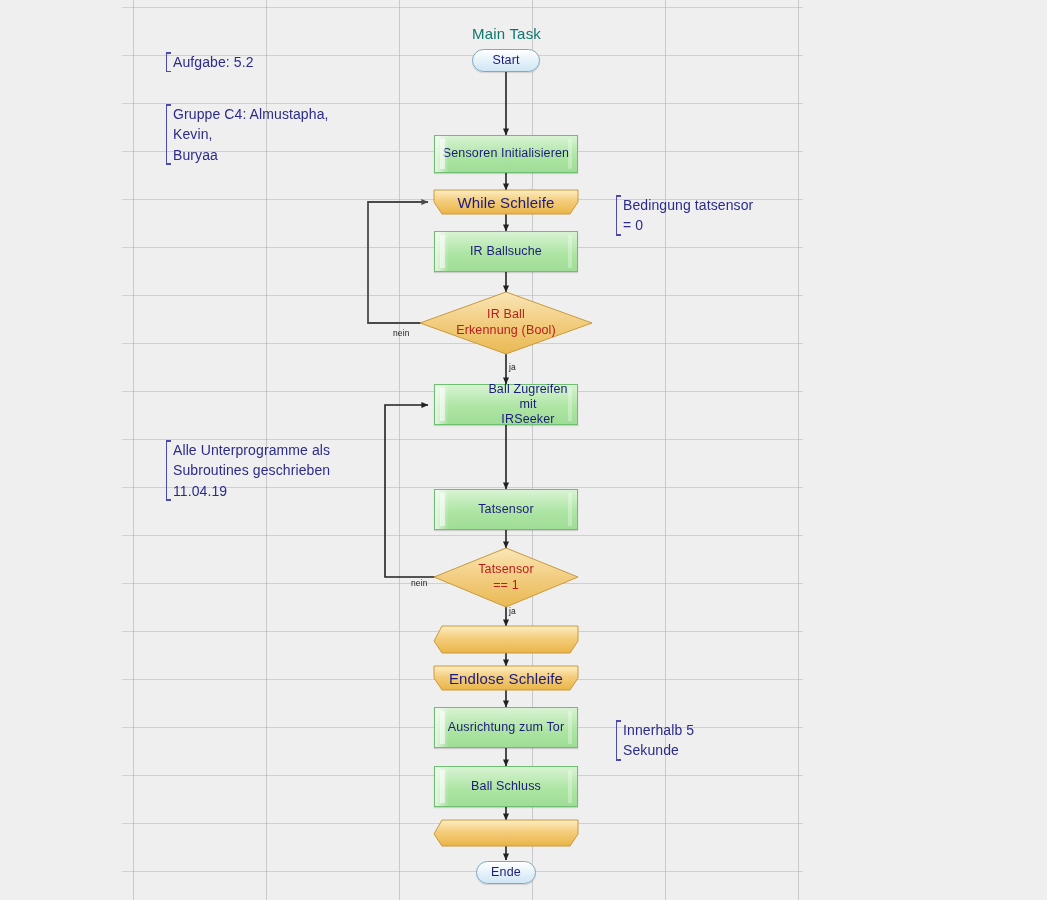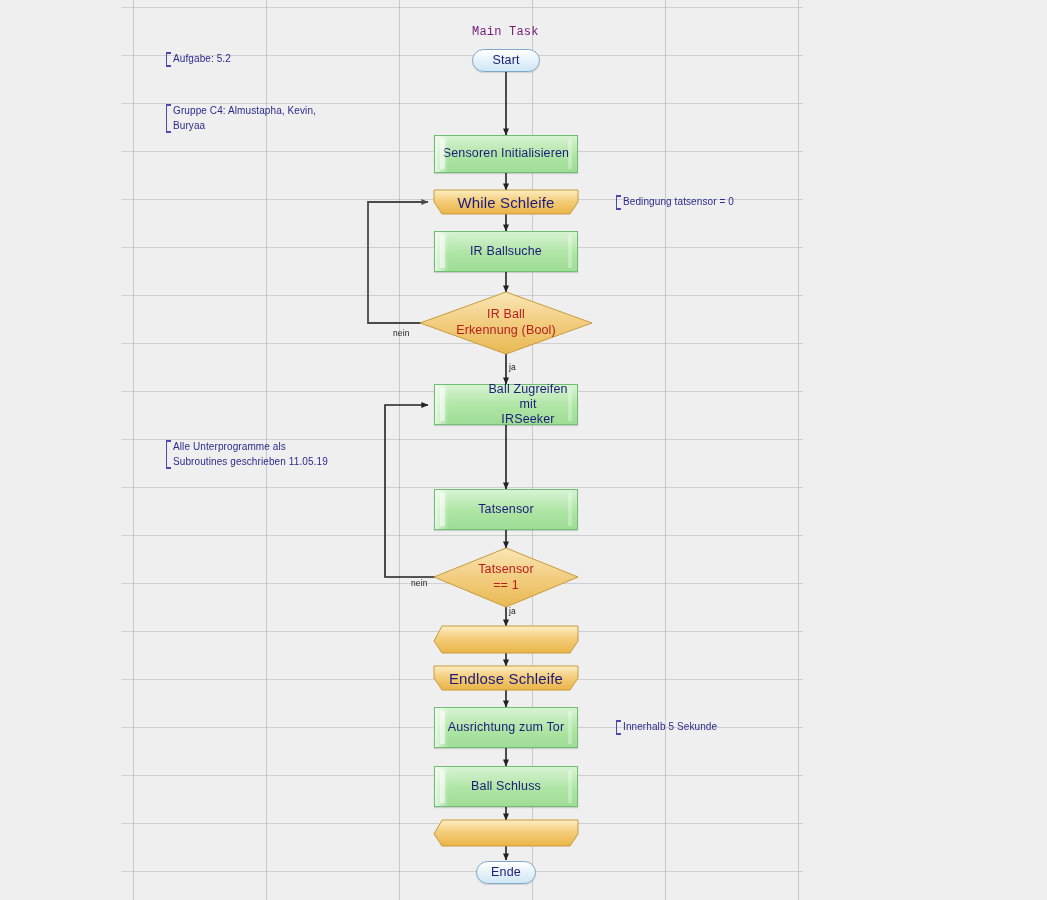--- a/index.html
+++ b/index.html
@@ -115,41 +115,40 @@
     font-size: 12.5px;
     line-height: 1.25;
     text-align: center;
     white-space: pre-line;
     letter-spacing: .15px;
   }
 
   
   .diagram-title {
     position: absolute;
-    color: #701a75;
-    font-size: 12px;
+    color: #0f766e;
+    font-size: 15px;
     letter-spacing: .2px;
     white-space: nowrap;
-    font-family: Liberation Mono, monospace;
   }
 
   
   .branch-label {
     position: absolute;
     color: #222;
     font-size: 8.5px;
     letter-spacing: .1px;
     white-space: nowrap;
   }
 
   
   .note {
     position: absolute;
     color: #2b2b8c;
-    font-size: 10px;
+    font-size: 14px;
     line-height: 1.45;
     letter-spacing: .1px;
     padding-left: 6px;
     border-left: 1.6px solid #4a4ab0;
     white-space: pre-line;
   }
   .note::before {
     content: "";
     position: absolute;
     left: 0; top: 0;
@@ -287,19 +286,19 @@
   <div class="branch-label" style="left:509px; top:362px;">ja</div>
   <div class="branch-label" style="left:411px; top:578px;">nein</div>
   <div class="branch-label" style="left:509px; top:606px;">ja</div>
 
   <div class="note" style="left:166px; top:52px; width:170px;">Aufgabe: 5.2</div>
 
   <div class="note" style="left:166px; top:104px; width:170px;">Gruppe C4: Almustapha, Kevin,
 Buryaa</div>
 
   <div class="note" style="left:166px; top:440px; width:190px;">Alle Unterprogramme als
-Subroutines geschrieben 11.05.19</div>
+Subroutines geschrieben 11.04.19</div>
 
   <div class="note" style="left:616px; top:195px; width:140px;">Bedingung tatsensor = 0</div>
 
   <div class="note" style="left:616px; top:720px; width:120px;">Innerhalb 5 Sekunde</div>
 
 </div>
 
 </body></html>

